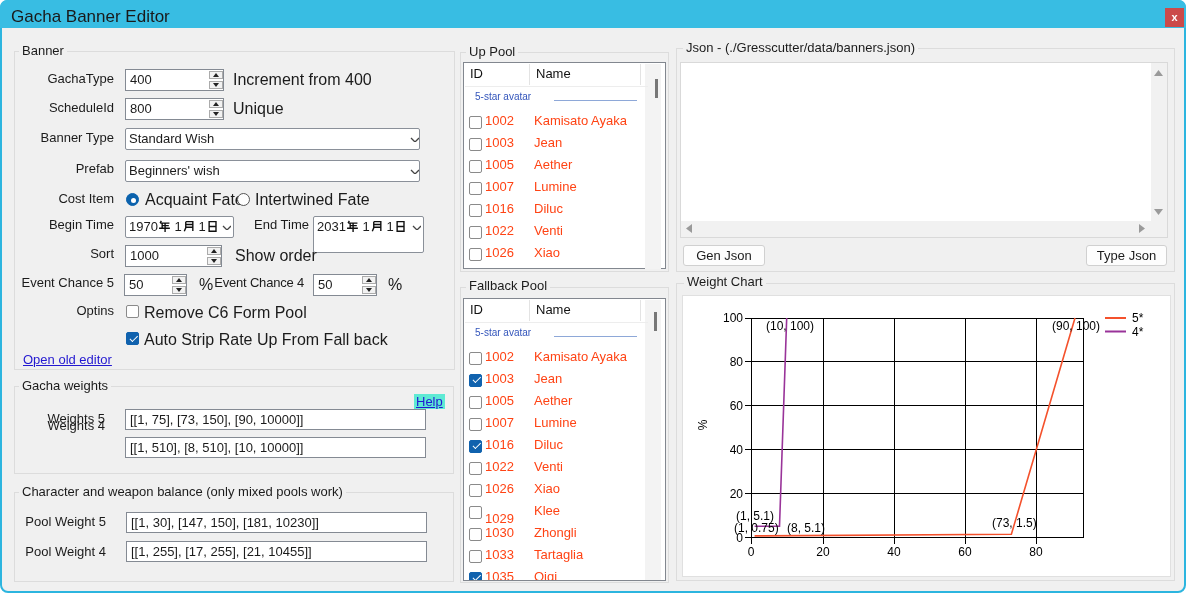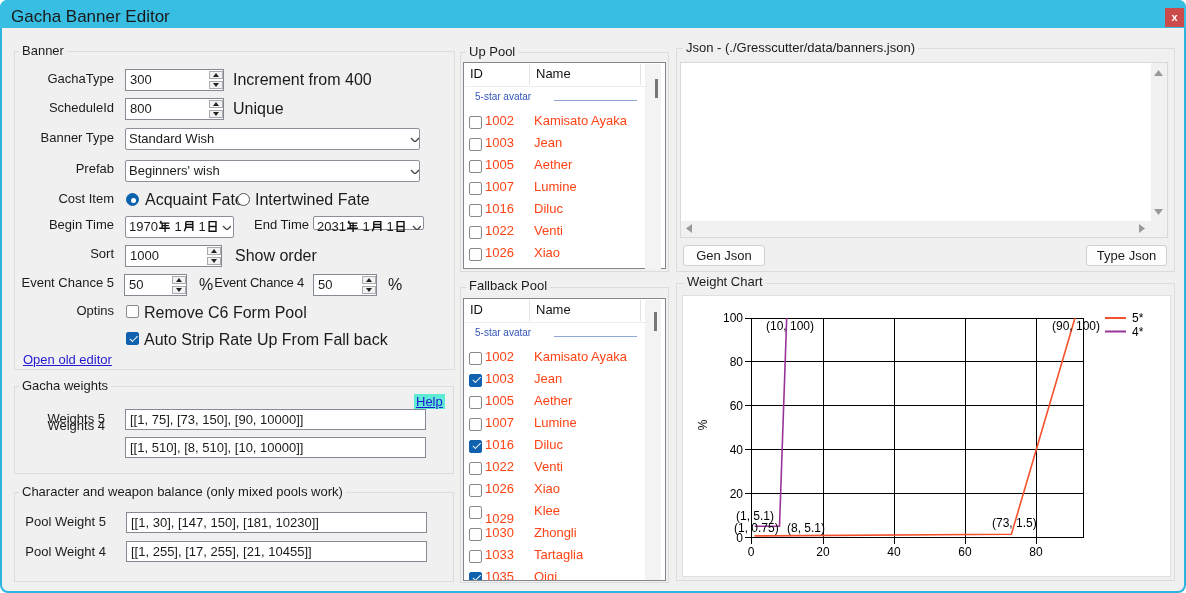--- a/index.html
+++ b/index.html
@@ -36,21 +36,21 @@
 </style></head><body>
 <div class="win"></div>
 <div class="titlebar"></div>
 <div class="title">Gacha Banner Editor</div>
 <div class="closebtn">x</div>
 
 <div class="group" style="left:14px;top:51px;width:441px;height:319px"></div>
 <div class="glabel" style="left:19px;top:43px">Banner</div>
 
 <div class="lbl" style="left:20px;top:71px;width:94px">GachaType</div>
-<div class="input" style="left:125px;top:69px;width:99px;height:22px">300</div>
+<div class="input" style="left:125px;top:69px;width:99px;height:22px">400</div>
 <div class="spin" style="left:209px;top:71px;height:18px">
   <div class="spinbtn" style="top:0">
       <svg width="6" height="4">
         <path d="M3 0L6 4H0Z" fill="#222"></path>
       </svg>
     </div>
   <div class="spinbtn" style="top:10px">
       <svg width="6" height="4">
         <path d="M3 4L0 0H6Z" fill="#222"></path>
       </svg>
@@ -97,21 +97,21 @@
         <path d="M3.2 0.8 L2 3 M2 3 H11 M4 3 V7.7 M4 5.4 H10.4 M1 8 H11.4 M6.8 3 V11.6"></path>
       </svg> 1<svg width="12.5" height="13.5" viewBox="0 0 12 13" style="vertical-align:-2.5px;margin-left:0.5px" stroke="#101010" stroke-width="1.35" fill="none">
         <path d="M3.6 1.6 H10.4 V10.6 M3.6 1.6 V7.5 L2.2 10.8 M3.9 4.4 H10.1 M3.9 7 H10.1"></path>
       </svg> 1<svg width="12.5" height="13.5" viewBox="0 0 12 13" style="vertical-align:-2.5px;margin-left:0.5px" stroke="#101010" stroke-width="1.35" fill="none">
         <path d="M3 1.6 H9.6 V10.8 H3 Z M3 6.2 H9.6"></path>
       </svg></span></div>
 <svg class="chev" style="left:222px;top:225px" width="10" height="6">
     <path d="M1 1L5 5L9 1" stroke="#444" stroke-width="1.3" fill="none"></path>
   </svg>
 <div class="lbl" style="left:215px;top:217px;width:94px">End Time</div>
-<div class="combo" style="left:313px;top:216px;width:111px;height:14px"><span id="d2">2031<svg width="12.5" height="13.5" viewBox="0 0 12 13" style="vertical-align:-2.5px;margin-left:0.5px" stroke="#101010" stroke-width="1.35" fill="none">
+<div class="combo" style="left:313px;top:216px;width:111px;height:37px"><span id="d2">2031<svg width="12.5" height="13.5" viewBox="0 0 12 13" style="vertical-align:-2.5px;margin-left:0.5px" stroke="#101010" stroke-width="1.35" fill="none">
         <path d="M3.2 0.8 L2 3 M2 3 H11 M4 3 V7.7 M4 5.4 H10.4 M1 8 H11.4 M6.8 3 V11.6"></path>
       </svg> 1<svg width="12.5" height="13.5" viewBox="0 0 12 13" style="vertical-align:-2.5px;margin-left:0.5px" stroke="#101010" stroke-width="1.35" fill="none">
         <path d="M3.6 1.6 H10.4 V10.6 M3.6 1.6 V7.5 L2.2 10.8 M3.9 4.4 H10.1 M3.9 7 H10.1"></path>
       </svg> 1<svg width="12.5" height="13.5" viewBox="0 0 12 13" style="vertical-align:-2.5px;margin-left:0.5px" stroke="#101010" stroke-width="1.35" fill="none">
         <path d="M3 1.6 H9.6 V10.8 H3 Z M3 6.2 H9.6"></path>
       </svg></span></div>
 <svg class="chev" style="left:412px;top:225px" width="10" height="6">
     <path d="M1 1L5 5L9 1" stroke="#444" stroke-width="1.3" fill="none"></path>
   </svg>
 

